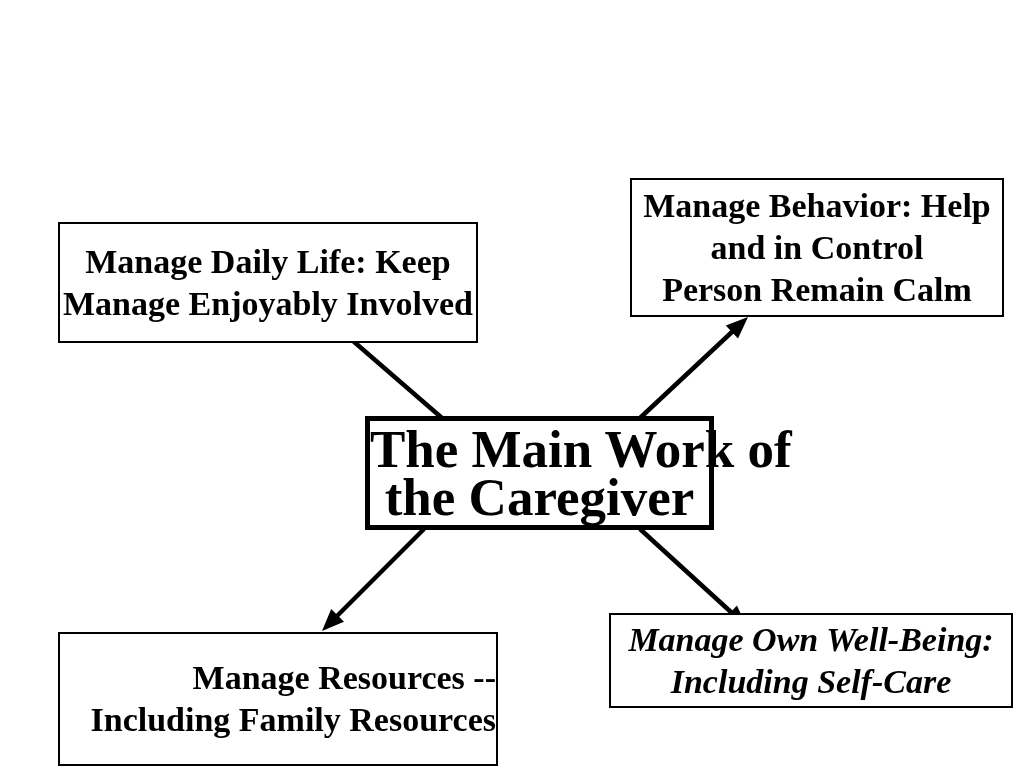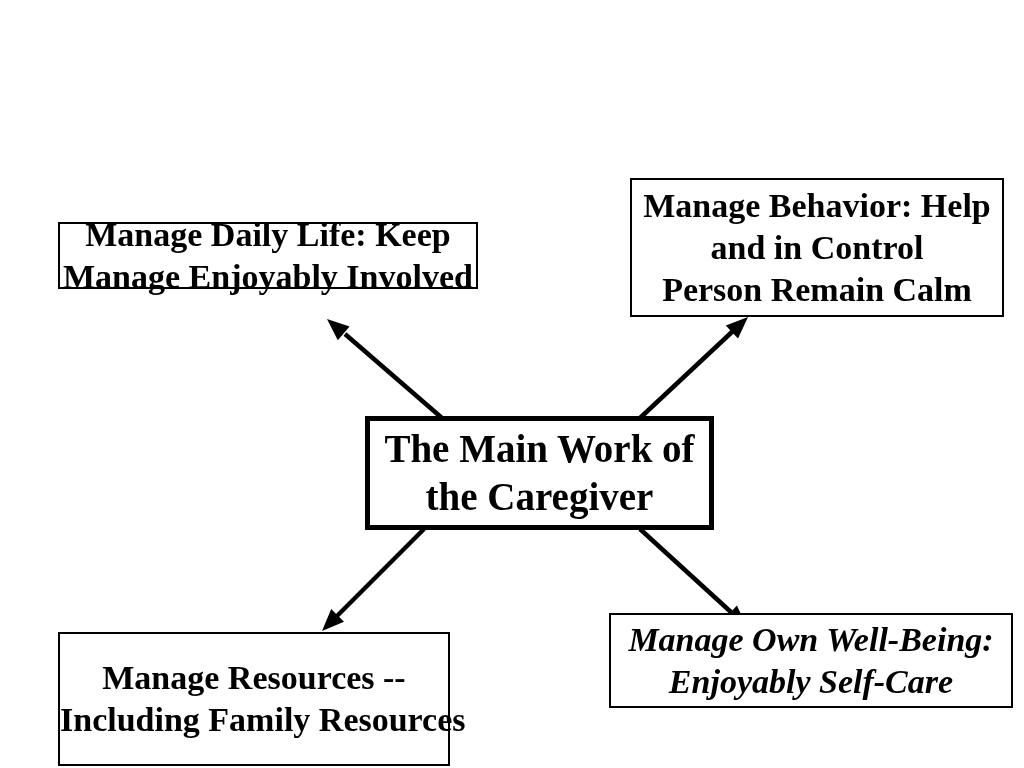--- a/index.html
+++ b/index.html
@@ -23,28 +23,28 @@
     justify-content: center;
     text-align: center;
     font-size: 34px;
     line-height: 42px;
     white-space: nowrap;
     z-index: 2;
   }
   .node .line { width: 100%; }
   .node-center {
     border-width: 5px;
-    font-size: 39px;
+    font-size: 53px;
     line-height: 48px;
     z-index: 3;
   }
-  #node-daily-life   { left: 58px;  top: 222px; width: 420px; height: 67px; }
+  #node-daily-life   { left: 58px;  top: 222px; width: 420px; height: 121px; }
   #node-behavior     { left: 630px; top: 178px; width: 374px; height: 139px; }
   #node-main-work    { left: 365px; top: 416px; width: 349px; height: 114px; }
-  #node-resources    { left: 58px;  top: 632px; width: 392px; height: 134px; }
+  #node-resources    { left: 58px;  top: 632px; width: 440px; height: 134px; text-align: right; }
   #node-well-being   { left: 609px; top: 613px; width: 404px; height: 95px; font-style: italic; }
   svg.arrows {
     position: absolute;
     left: 0; top: 0;
     width: 1024px;
     height: 768px;
     z-index: 1;
   }
   svg.arrows line { stroke: var(--ink, #000000); stroke-width: 4.5; }
   svg.arrows polygon { fill: var(--ink, #000000); }
@@ -93,16 +93,16 @@
     <div class="line">the Caregiver</div>
   </div>
 
   <div class="node" id="node-resources">
     <div class="line">Manage Resources --</div>
     <div class="line">Including Family Resources</div>
   </div>
 
   <div class="node" id="node-well-being">
     <div class="line">Manage Own Well-Being:</div>
-    <div class="line">Enjoyably Self-Care</div>
+    <div class="line">Including Self-Care</div>
   </div>
 
 </div>
 
 </body></html>

